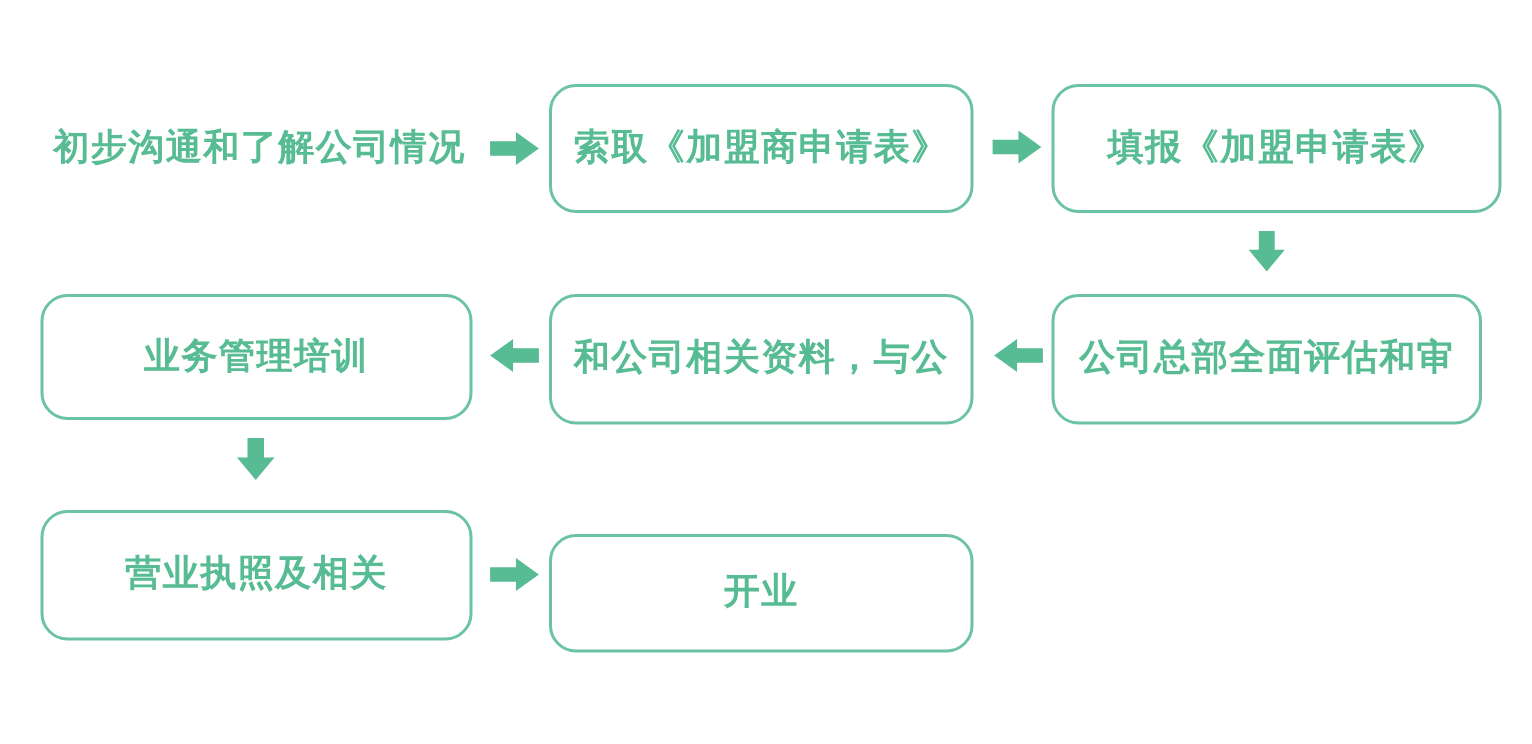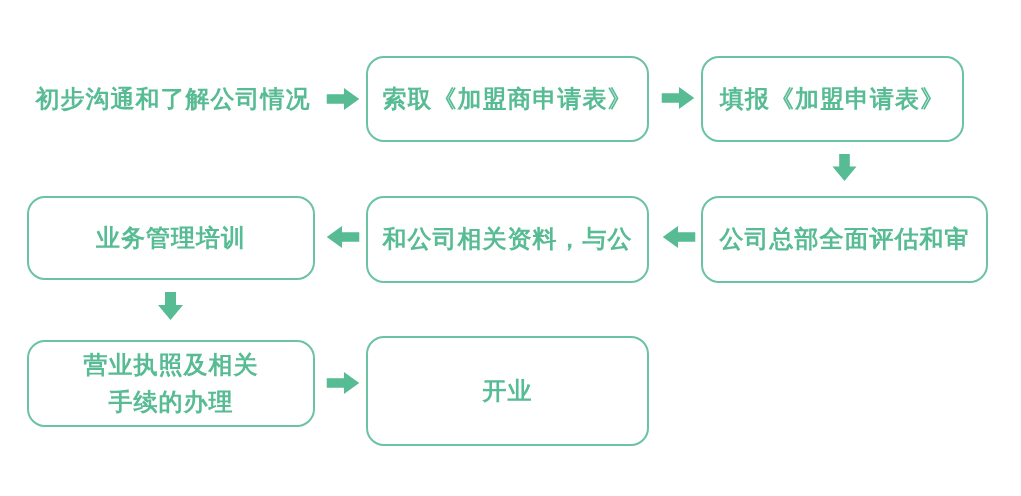--- a/index.html
+++ b/index.html
@@ -59,21 +59,21 @@
   <div class="node box" style="left:366px;top:56px;width:283px;height:86px">
     <div>索取《加盟商申请表》</div>
   </div>
 
   <div class="arrow" style="left:661px;top:87px;width:34px;height:22px">
     <svg viewBox="0 0 34 23">
       <path d="M0 6.5 H18 V0 L34 11.5 L18 23 V16.5 H0 Z" fill="currentColor"></path>
     </svg>
   </div>
 
-  <div class="node box" style="left:701px;top:56px;width:263px;height:86px">
+  <div class="node box" style="left:701px;top:56px;width:300px;height:86px">
     <div>填报《加盟申请表》</div>
   </div>
 
   <div class="arrow" style="left:832px;top:154px;width:25px;height:27px">
     <svg viewBox="0 0 25 28">
       <path d="M7 0 H18 V13 H25 L12.5 28 L0 13 H7 Z" fill="currentColor"></path>
     </svg>
   </div>
 
   <div class="node box" style="left:701px;top:196px;width:287px;height:87px">
@@ -101,26 +101,25 @@
   </div>
 
   <div class="arrow" style="left:158px;top:292px;width:25px;height:28px">
     <svg viewBox="0 0 25 28">
       <path d="M7 0 H18 V13 H25 L12.5 28 L0 13 H7 Z" fill="currentColor"></path>
     </svg>
   </div>
 
   <div class="node box" style="left:27px;top:340px;width:288px;height:87px">
     <div>营业执照及相关</div>
-    <div>手续的办理</div>
   </div>
 
   <div class="arrow" style="left:326px;top:372px;width:34px;height:22px">
     <svg viewBox="0 0 34 23">
       <path d="M0 6.5 H18 V0 L34 11.5 L18 23 V16.5 H0 Z" fill="currentColor"></path>
     </svg>
   </div>
 
-  <div class="node box" style="left:366px;top:336px;width:283px;height:110px">
+  <div class="node box" style="left:366px;top:356px;width:283px;height:79px">
     <div>开业</div>
   </div>
 
 </div>
 
 </body></html>

